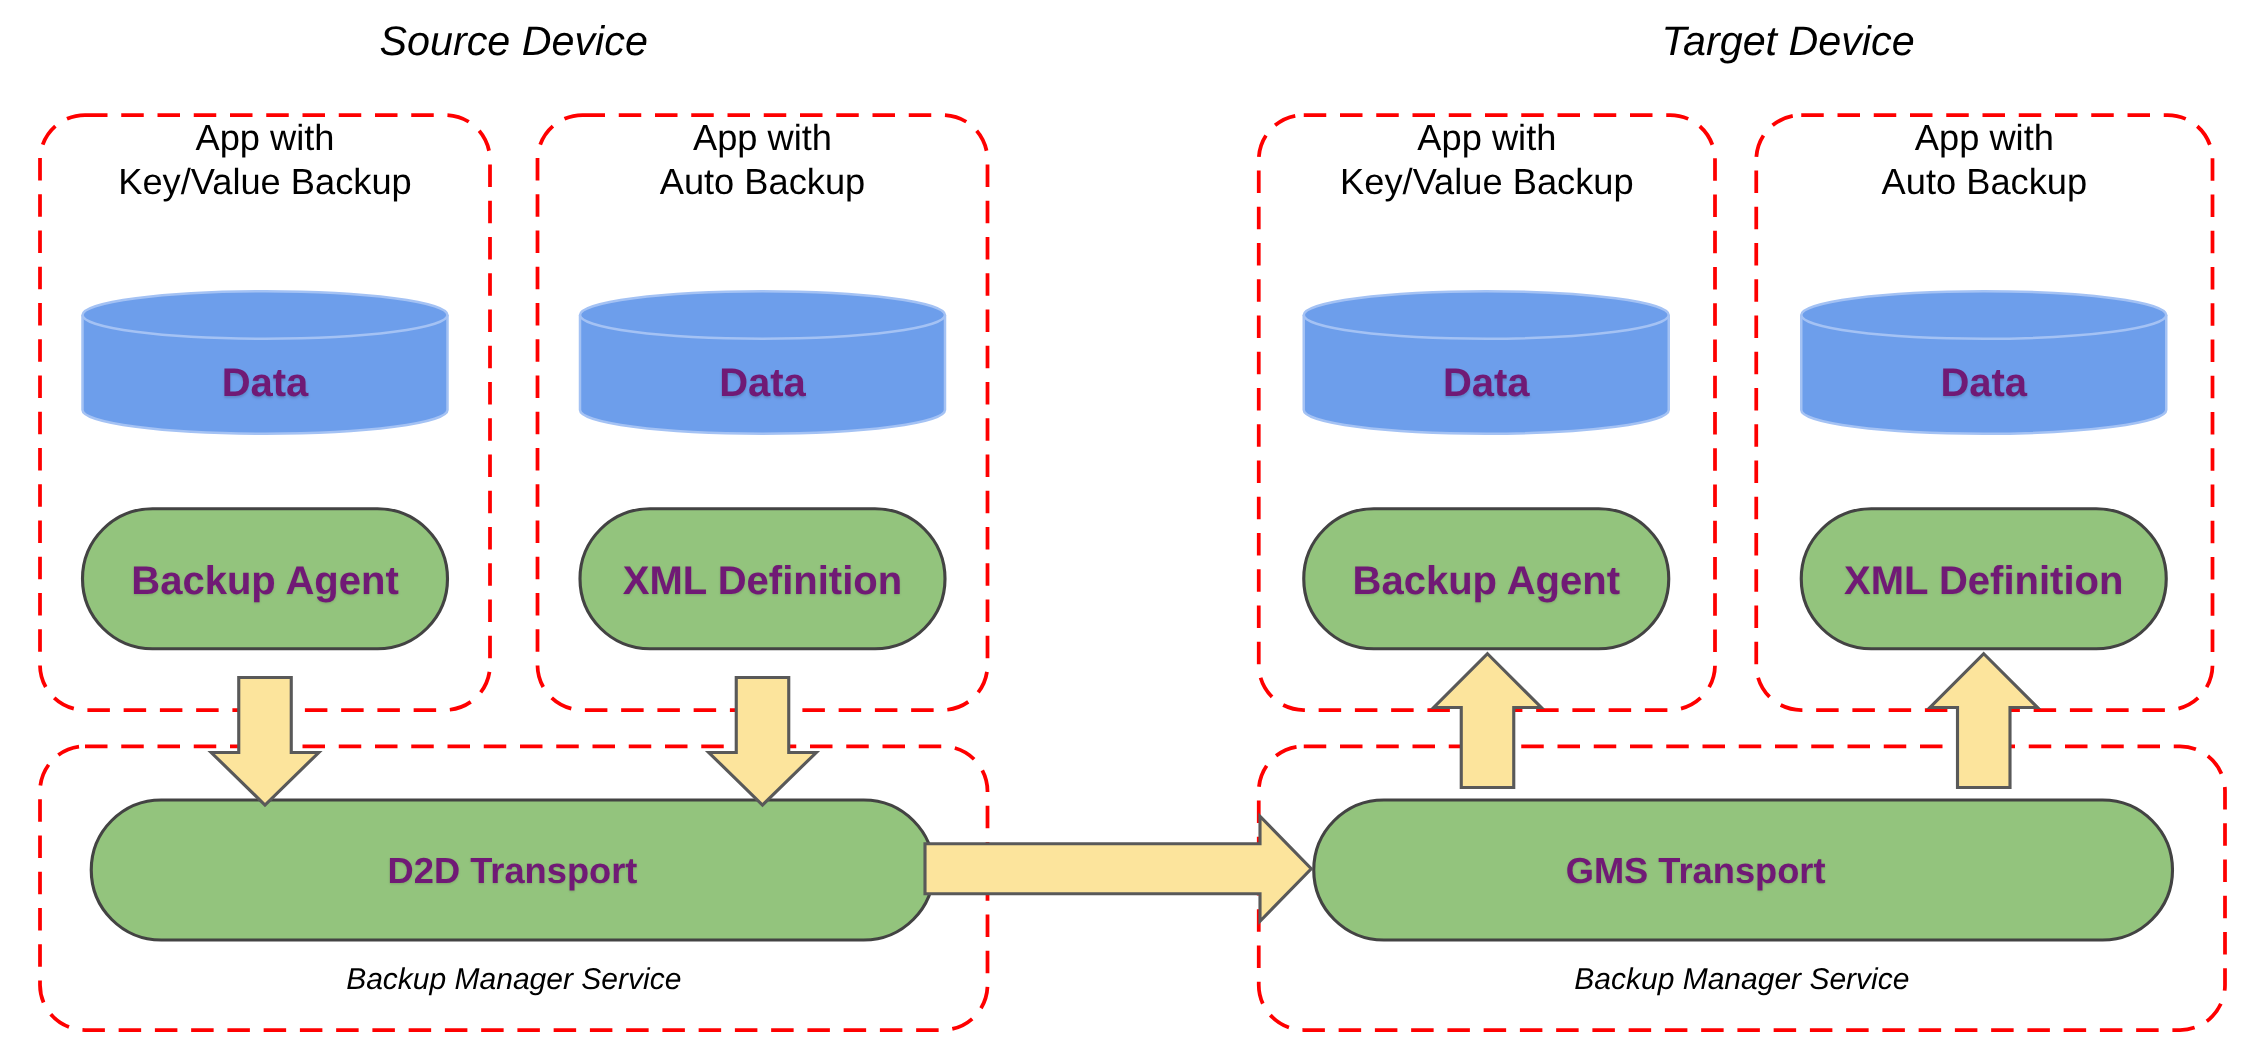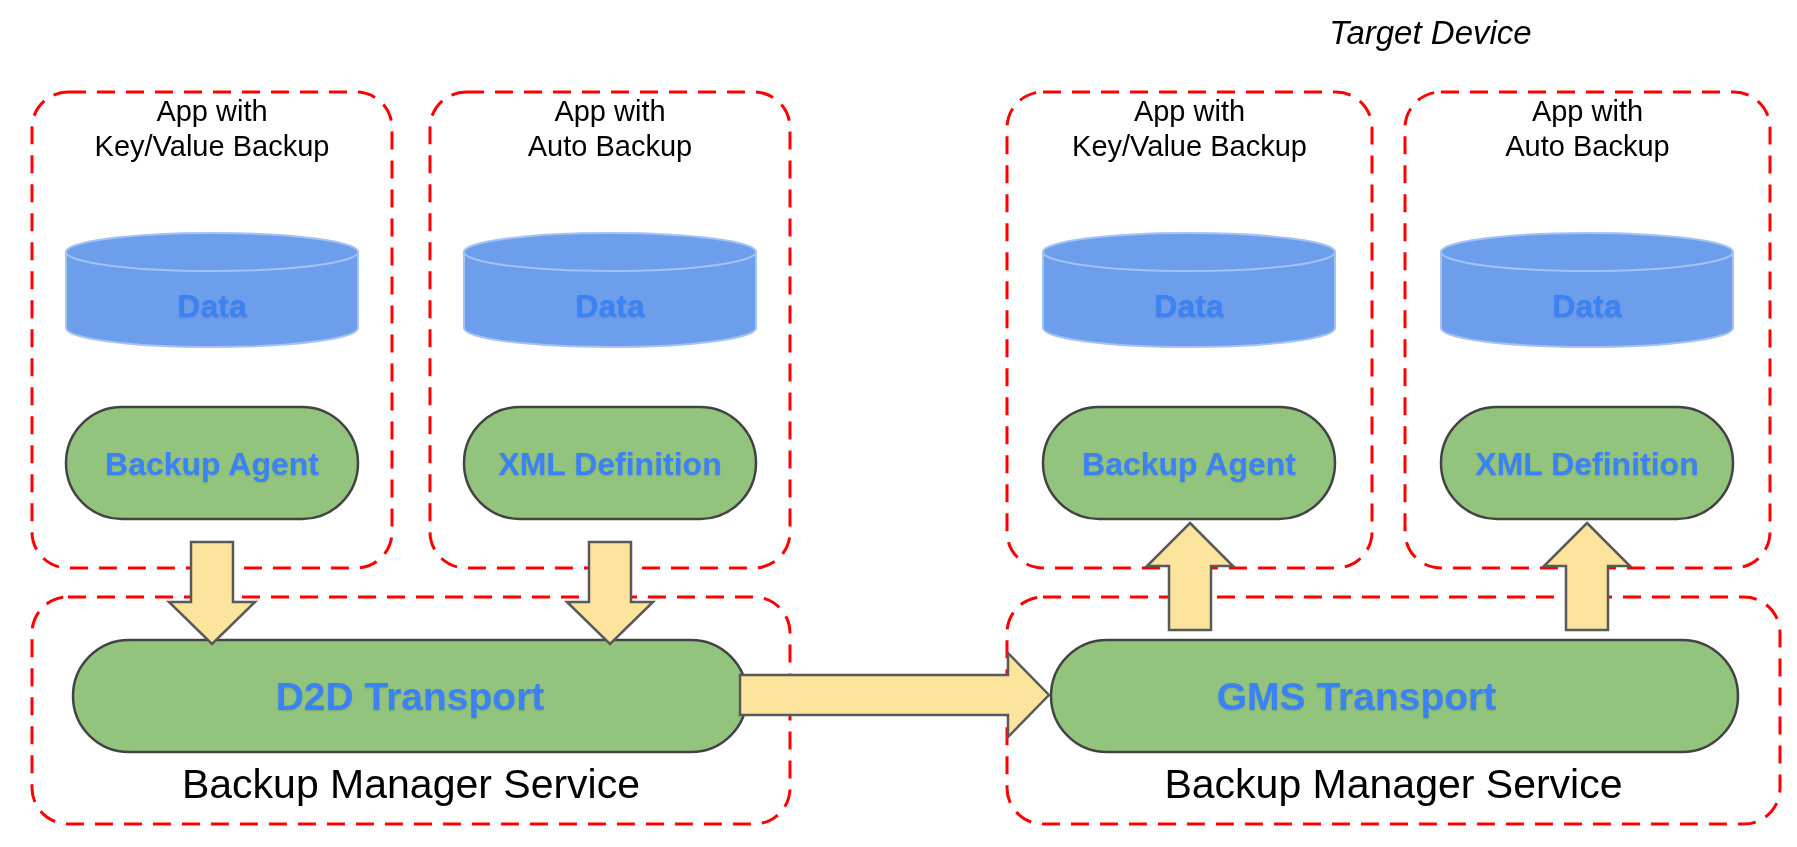--- a/index.html
+++ b/index.html
@@ -30,38 +30,39 @@
     font-style: italic;
     font-size: 33px;
     line-height: 38px;
   }
   .app-label {
     font-size: 29px;
     line-height: 35px;
     white-space: normal;
   }
   .shape-label {
-    color: #3b82f6;
+    color: #701a75;
     font-weight: bold;
     text-shadow: 0 1px 2px rgba(0,0,0,0.15);
   }
   .data-label {
     font-size: 32px;
     line-height: 36px;
   }
   .component-label {
     font-size: 32px;
     line-height: 36px;
   }
   .transport-label {
-    font-size: 39px;
+    font-size: 29px;
     line-height: 38px;
   }
   .service-label {
-    font-size: 41px;
+    font-style: italic;
+    font-size: 24px;
     line-height: 36px;
   }
 </style>
 </head>
 <body>
 
 <div class="canvas">
 
   <svg class="layer" width="1797" height="847" viewBox="0 0 1797 847">
 
@@ -98,20 +99,21 @@
     <rect x="73" y="640" width="674" height="112" rx="56" fill="#93c47d" stroke="#434343" stroke-width="2.5"></rect>
     <rect x="1051" y="640" width="687" height="112" rx="56" fill="#93c47d" stroke="#434343" stroke-width="2.5"></rect>
 
     <polygon points="191,542 233,542 233,602 255,602 212,644 169,602 191,602" fill="#fce49c" stroke="#595959" stroke-width="2.5"></polygon>
     <polygon points="589,542 631,542 631,602 653,602 610,644 567,602 589,602" fill="#fce49c" stroke="#595959" stroke-width="2.5"></polygon>
     <polygon points="1190,523 1233,566 1211,566 1211,630 1169,630 1169,566 1147,566" fill="#fce49c" stroke="#595959" stroke-width="2.5"></polygon>
     <polygon points="1587,523 1630,566 1608,566 1608,630 1566,630 1566,566 1544,566" fill="#fce49c" stroke="#595959" stroke-width="2.5"></polygon>
     <polygon points="740,675 1008,675 1008,653 1049,695 1008,737 1008,715 740,715" fill="#fce49c" stroke="#595959" stroke-width="2.5"></polygon>
   </svg>
 
+  <div class="txt device-title" style="left:32px; top:14px; width:758px;">Source Device</div>
   <div class="txt device-title" style="left:1044px; top:14px; width:773px;">Target Device</div>
 
   <div class="txt app-label" style="left:32px; top:94px; width:360px;">
     <div>App with</div>
     <div>Key/Value Backup</div>
   </div>
   <div class="txt app-label" style="left:430px; top:94px; width:360px;">
     <div>App with</div>
     <div>Auto Backup</div>
   </div>

